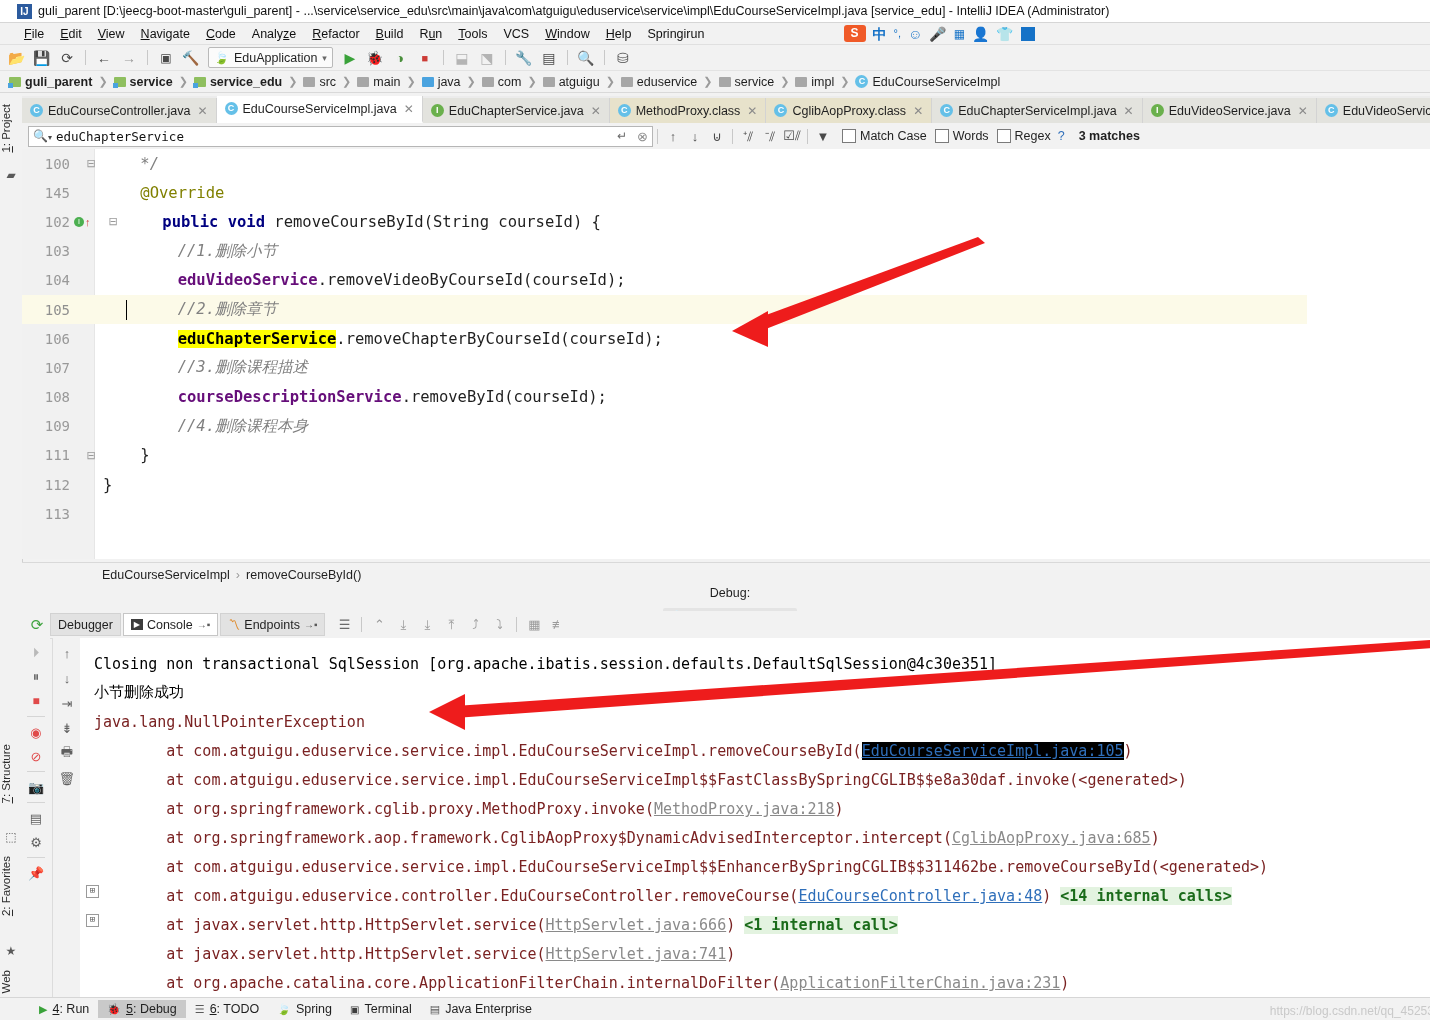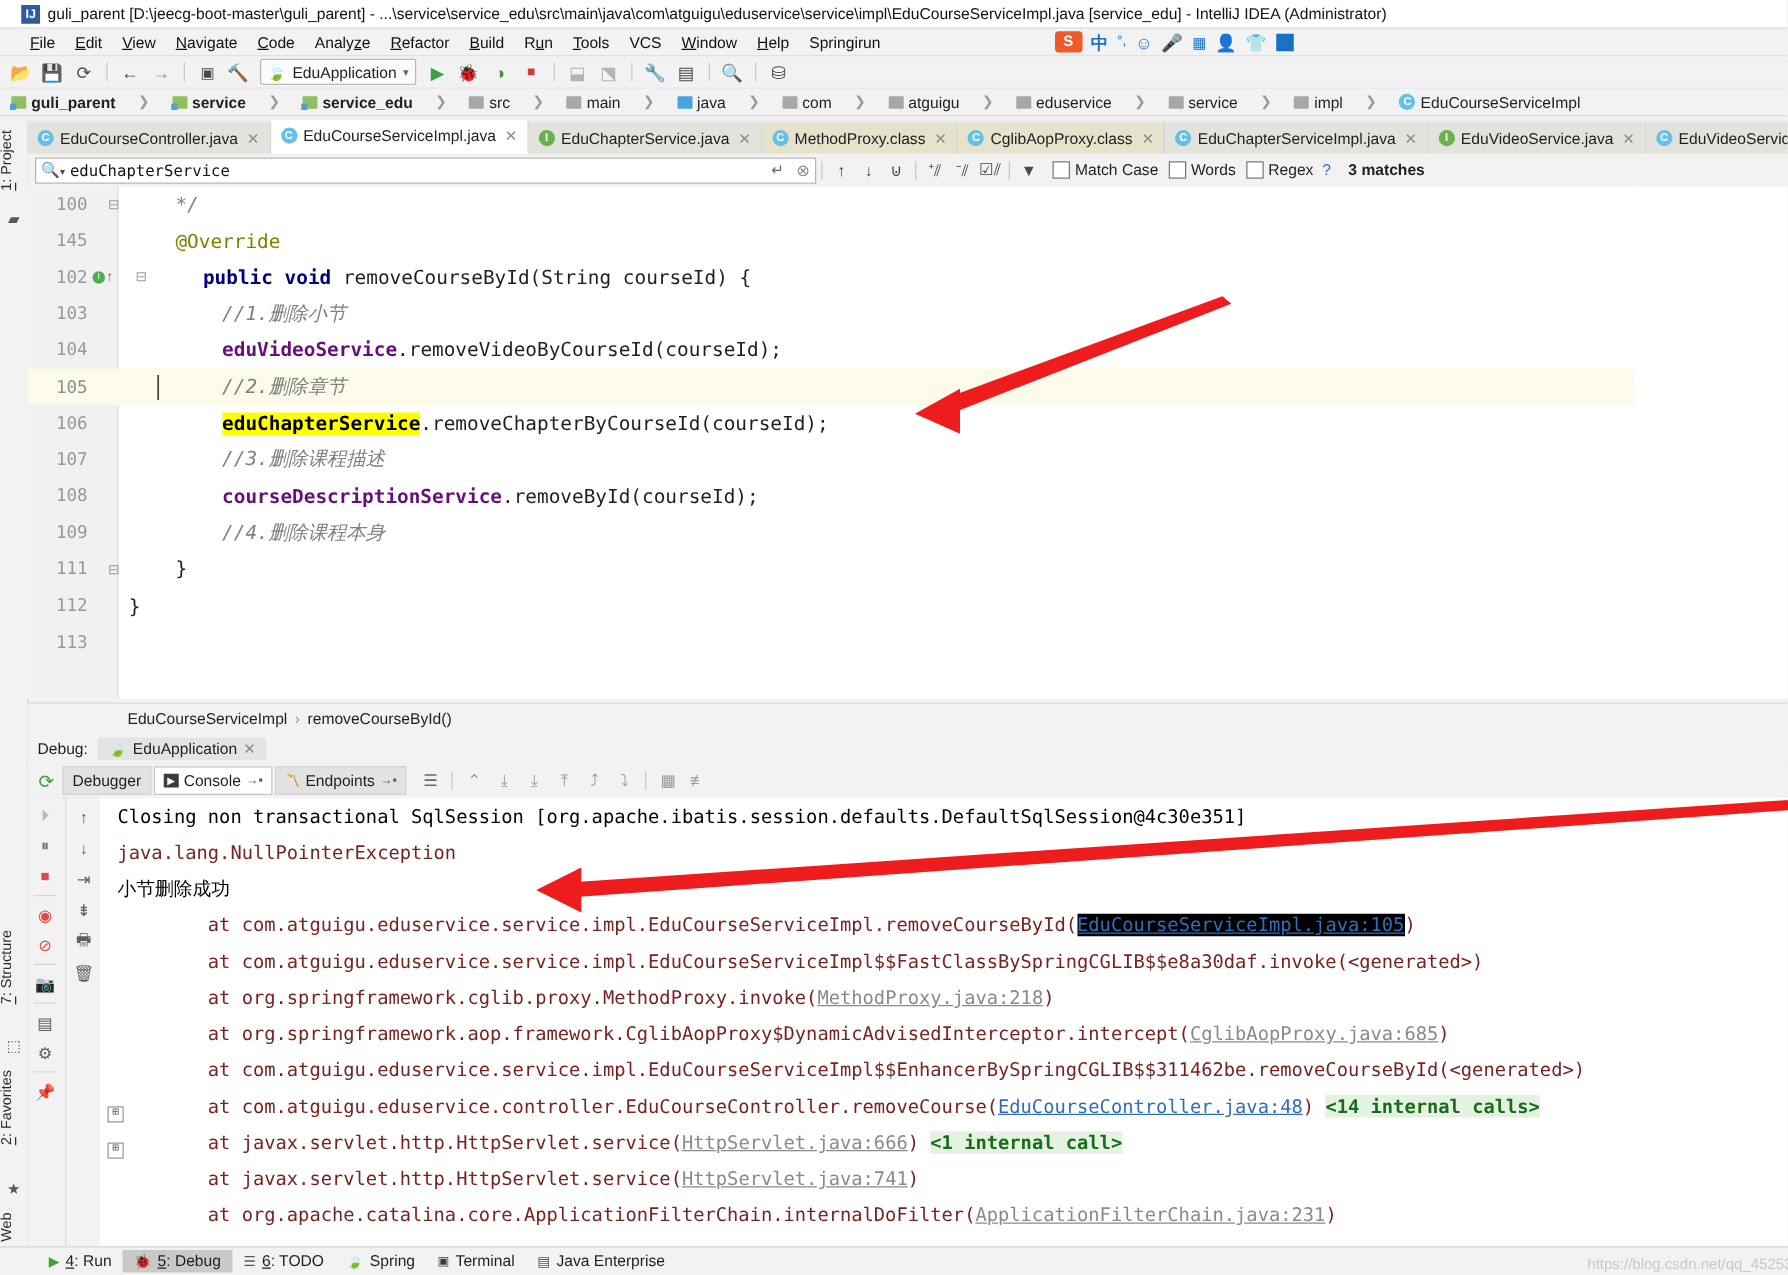--- a/index.html
+++ b/index.html
@@ -36,21 +36,21 @@
   .tbtn{width:22px;height:21px;display:flex;align-items:center;justify-content:center;
     font-size:14px;color:#4a4a4a;}
   .tsep{width:1px;height:15px;background:#c8c8c8;margin:0 4px;}
   #runconfig{height:19px;border:1px solid #b9b9b9;background:#fbfbfb;border-radius:2px;
     display:flex;align-items:center;padding:0 5px;gap:5px;font-size:12.5px;margin:0 3px;}
   #runconfig .leaf{color:#4a9e4a;font-size:12px;}
   .play{color:#3aa23a;}.bug{color:#4a8f3c;}.stop{color:#cc3b36;}
 
   
   #crumbs{height:21px;background:#f2f2f2;display:flex;align-items:center;
-    padding-left:6px;border-bottom:1px solid #d9d9d9;gap:13px;}
+    padding-left:6px;border-bottom:1px solid #d9d9d9;gap:1px;}
   #crumbs .cr{display:flex;align-items:center;gap:4px;font-size:12.5px;padding:0 3px;}
   #crumbs .cr.b{font-weight:bold;}
   #crumbs .sepr{color:#9a9a9a;font-size:11px;padding:0 2px;}
   .folder{width:12px;height:10px;background:#a7a7a7;border-radius:1px;display:inline-block;}
   .folder.blue{background:#4aa3df;}
   .folder.mod{background:#8fbf5f;position:relative;}
   .folder.mod:after{content:"";position:absolute;left:-1px;bottom:-1px;width:5px;height:5px;background:#4aa3df;}
   .cicon{width:13px;height:13px;border-radius:50%;background:#65c0e8;color:#fff;font-size:9px;
     line-height:13px;text-align:center;font-weight:bold;display:inline-block;}
   .iicon{width:13px;height:13px;border-radius:50%;background:#6ab04c;color:#fff;font-size:9px;
@@ -109,21 +109,21 @@
     border-right:1px solid #e3e3e3;}
 
   
   #navstrip{position:absolute;left:22px;top:562px;right:0;height:24px;background:#f2f2f2;
     display:flex;align-items:center;padding-left:80px;gap:6px;font-size:12.5px;
     border-top:1px solid #d9d9d9;border-bottom:1px solid #d9d9d9;}
   #navstrip .sepr{color:#9a9a9a;}
 
   
   #dbghdr{position:absolute;left:22px;top:586px;right:0;height:25px;background:#f2f2f2;
-    display:flex;align-items:center;padding-left:8px;gap:8px;border-bottom:1px solid #dcdcdc;}
+    display:flex;align-items:center;padding-left:8px;gap:8px;border-bottom:1px solid #dcdcdc;flex-direction:column;}
   #dbghdr .lbl{font-size:12.5px;}
   #dbgtab{display:flex;align-items:center;gap:5px;padding:2px 8px;background:#e4e4e4;
     border-radius:2px;font-size:12.5px;}
 
   
   #dbgtools{position:absolute;left:22px;top:611px;right:0;height:27px;background:#f2f2f2;
     display:flex;align-items:center;padding-left:4px;gap:2px;border-bottom:1px solid #dcdcdc;}
   .dtab{height:21px;display:flex;align-items:center;gap:4px;padding:0 7px;font-size:12.5px;
     background:#e2e2e2;border:1px solid #d2d2d2;}
   .dtab.active{background:#fff;border-color:#c6c6c6;}
@@ -136,21 +136,21 @@
   #dbgleftB{position:absolute;left:52px;top:638px;width:28px;height:360px;background:#f2f2f2;
     display:flex;flex-direction:column;align-items:center;padding-top:4px;gap:3px;
     border-left:1px solid #dcdcdc;}
   .dgicon{width:22px;height:22px;display:flex;align-items:center;justify-content:center;
     font-size:13px;color:#5f5f5f;}
   .dgsep{width:18px;height:1px;background:#d5d5d5;margin:2px 0;}
 
   
   #console{position:absolute;left:80px;top:638px;right:0;height:360px;background:#fff;
     overflow:hidden;padding-top:6px;}
-  .cline{height:29px;display:flex;align-items:flex-start;font-size:15px;white-space:pre;
+  .cline{height:29px;display:flex;align-items:flex-end;font-size:15px;white-space:pre;
     padding-left:14px;color:#000;}
   .cline .exp{position:absolute;left:6px;width:11px;height:11px;border:1px solid #9a9a9a;
     font-size:9px;line-height:9px;text-align:center;color:#5a5a5a;background:#fff;}
   .st{color:#7a2222;}
   .lnk{color:#2f6fba;text-decoration:underline;}
   .lnkg{color:#8a8a8a;text-decoration:underline;}
   .lnkhl{background:#000000;color:#2f6fba;text-decoration:underline;}
   .inl{color:#1a6b1a;font-weight:bold;background:#e3f3e0;}
 
   
@@ -537,22 +537,22 @@
   <div class="dgicon">↑</div>
   <div class="dgicon">↓</div>
   <div class="dgicon">⇥</div>
   <div class="dgicon">⇟</div>
   <div class="dgicon">🖶</div>
   <div class="dgicon">🗑</div>
 </div>
 
 <div id="console">
   <div class="cline mono"><span>Closing non transactional SqlSession [org.apache.ibatis.session.defaults.DefaultSqlSession@4c30e351]</span></div>
+  <div class="cline" style="font-size:15px;font-family:'DejaVu Sans',sans-serif;"><span>小节删除成功</span></div>
   <div class="cline mono"><span class="st">java.lang.NullPointerException</span></div>
-  <div class="cline" style="font-size:15px;font-family:'DejaVu Sans',sans-serif;"><span>小节删除成功</span></div>
 
   <div class="cline mono">
     <span class="st">	at com.atguigu.eduservice.service.impl.EduCourseServiceImpl.removeCourseById(</span><span class="lnkhl">EduCourseServiceImpl.java:105</span><span class="st">)</span>
   </div>
   <div class="cline mono">
     <span class="st">	at com.atguigu.eduservice.service.impl.EduCourseServiceImpl$$FastClassBySpringCGLIB$$e8a30daf.invoke(&lt;generated&gt;)</span>
   </div>
   <div class="cline mono">
     <span class="st">	at org.springframework.cglib.proxy.MethodProxy.invoke(</span><span class="lnkg">MethodProxy.java:218</span><span class="st">)</span>
   </div>

